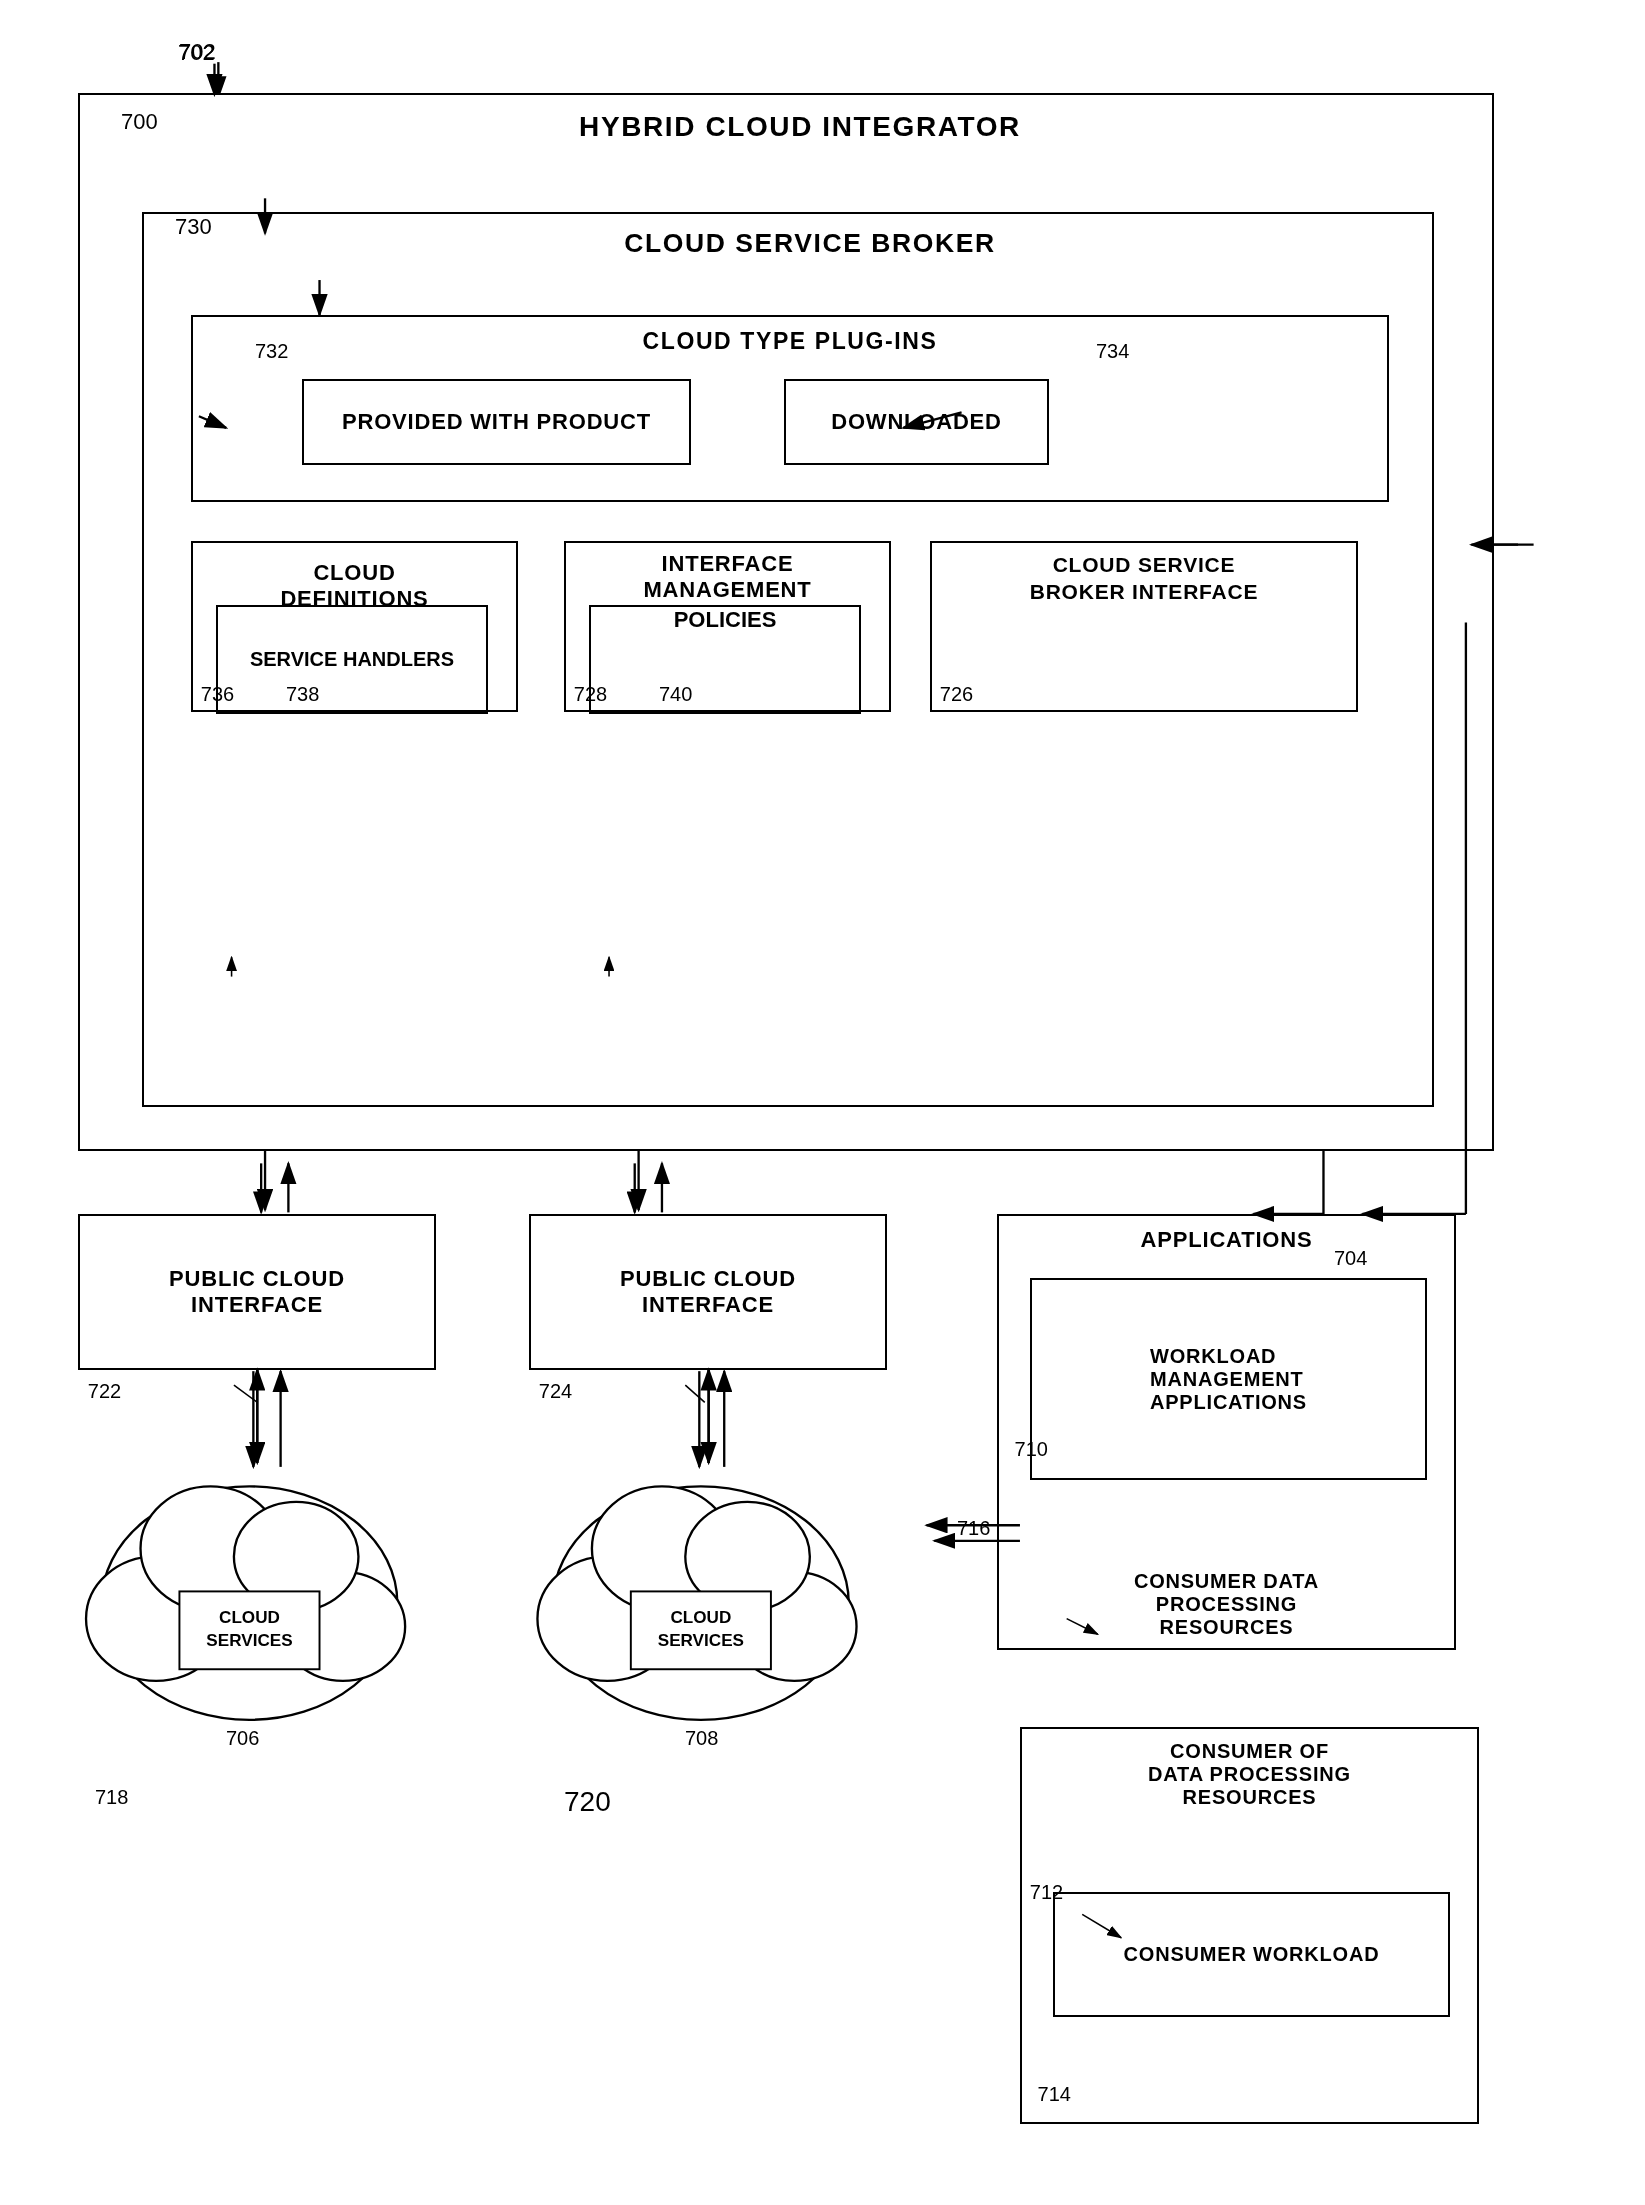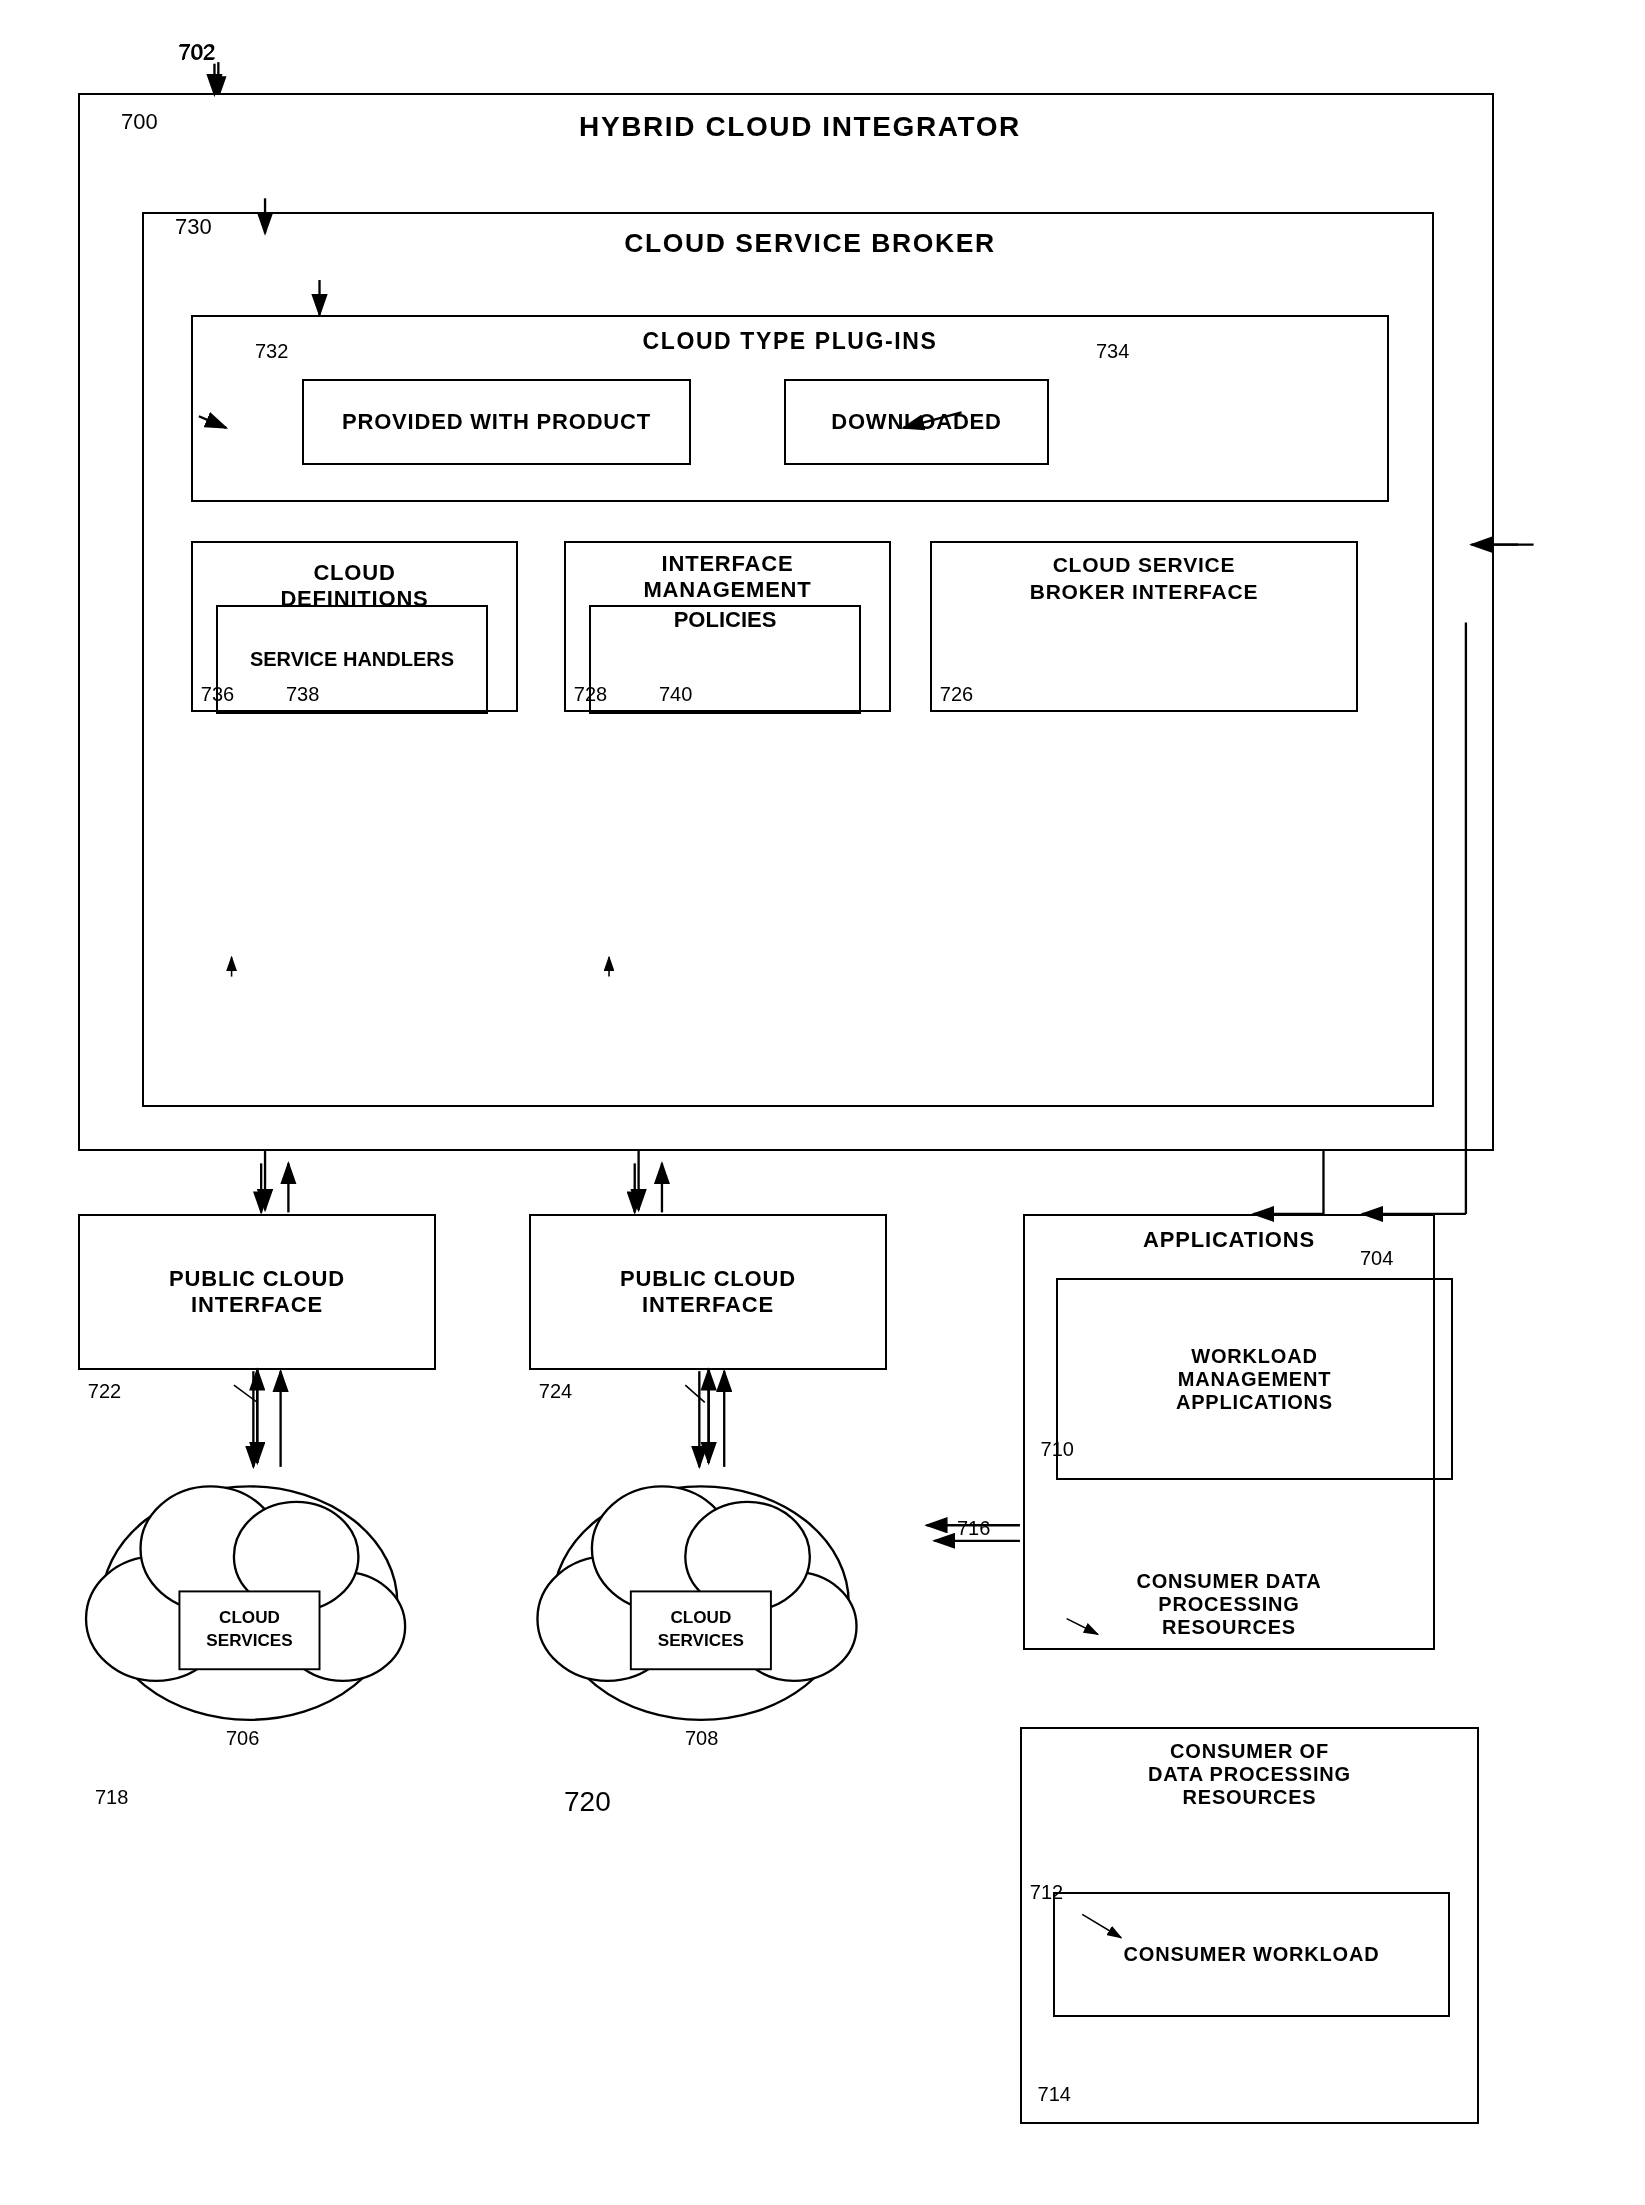--- a/index.html
+++ b/index.html
@@ -208,22 +208,22 @@
       font-size: 22px;
       font-weight: bold;
       letter-spacing: 0.8px;
       text-align: center;
     }
 
     
     .box-cdpr {
       position: absolute;
       top: 1183px;
-      left: 976px;
-      width: 412px;
+      left: 950px;
+      width: 459px;
       height: 436px;
       border: 2.3px solid #000;
     }
 
     .box-cdpr-label {
       position: absolute;
       bottom: 9.3px;
       left: 0;
       width: 100%;
       text-align: center;
@@ -254,21 +254,20 @@
       border: 2.3px solid #000;
       display: flex;
       align-items: center;
       justify-content: center;
     }
 
     .box-wma-label {
       font-size: 20px;
       font-weight: bold;
       letter-spacing: 0.8px;
-      text-align: center;
     }
 
     
     .box-codpr {
       position: absolute;
       top: 1696px;
       left: 973px;
       width: 459px;
       height: 397px;
       border: 2.3px solid #000;

